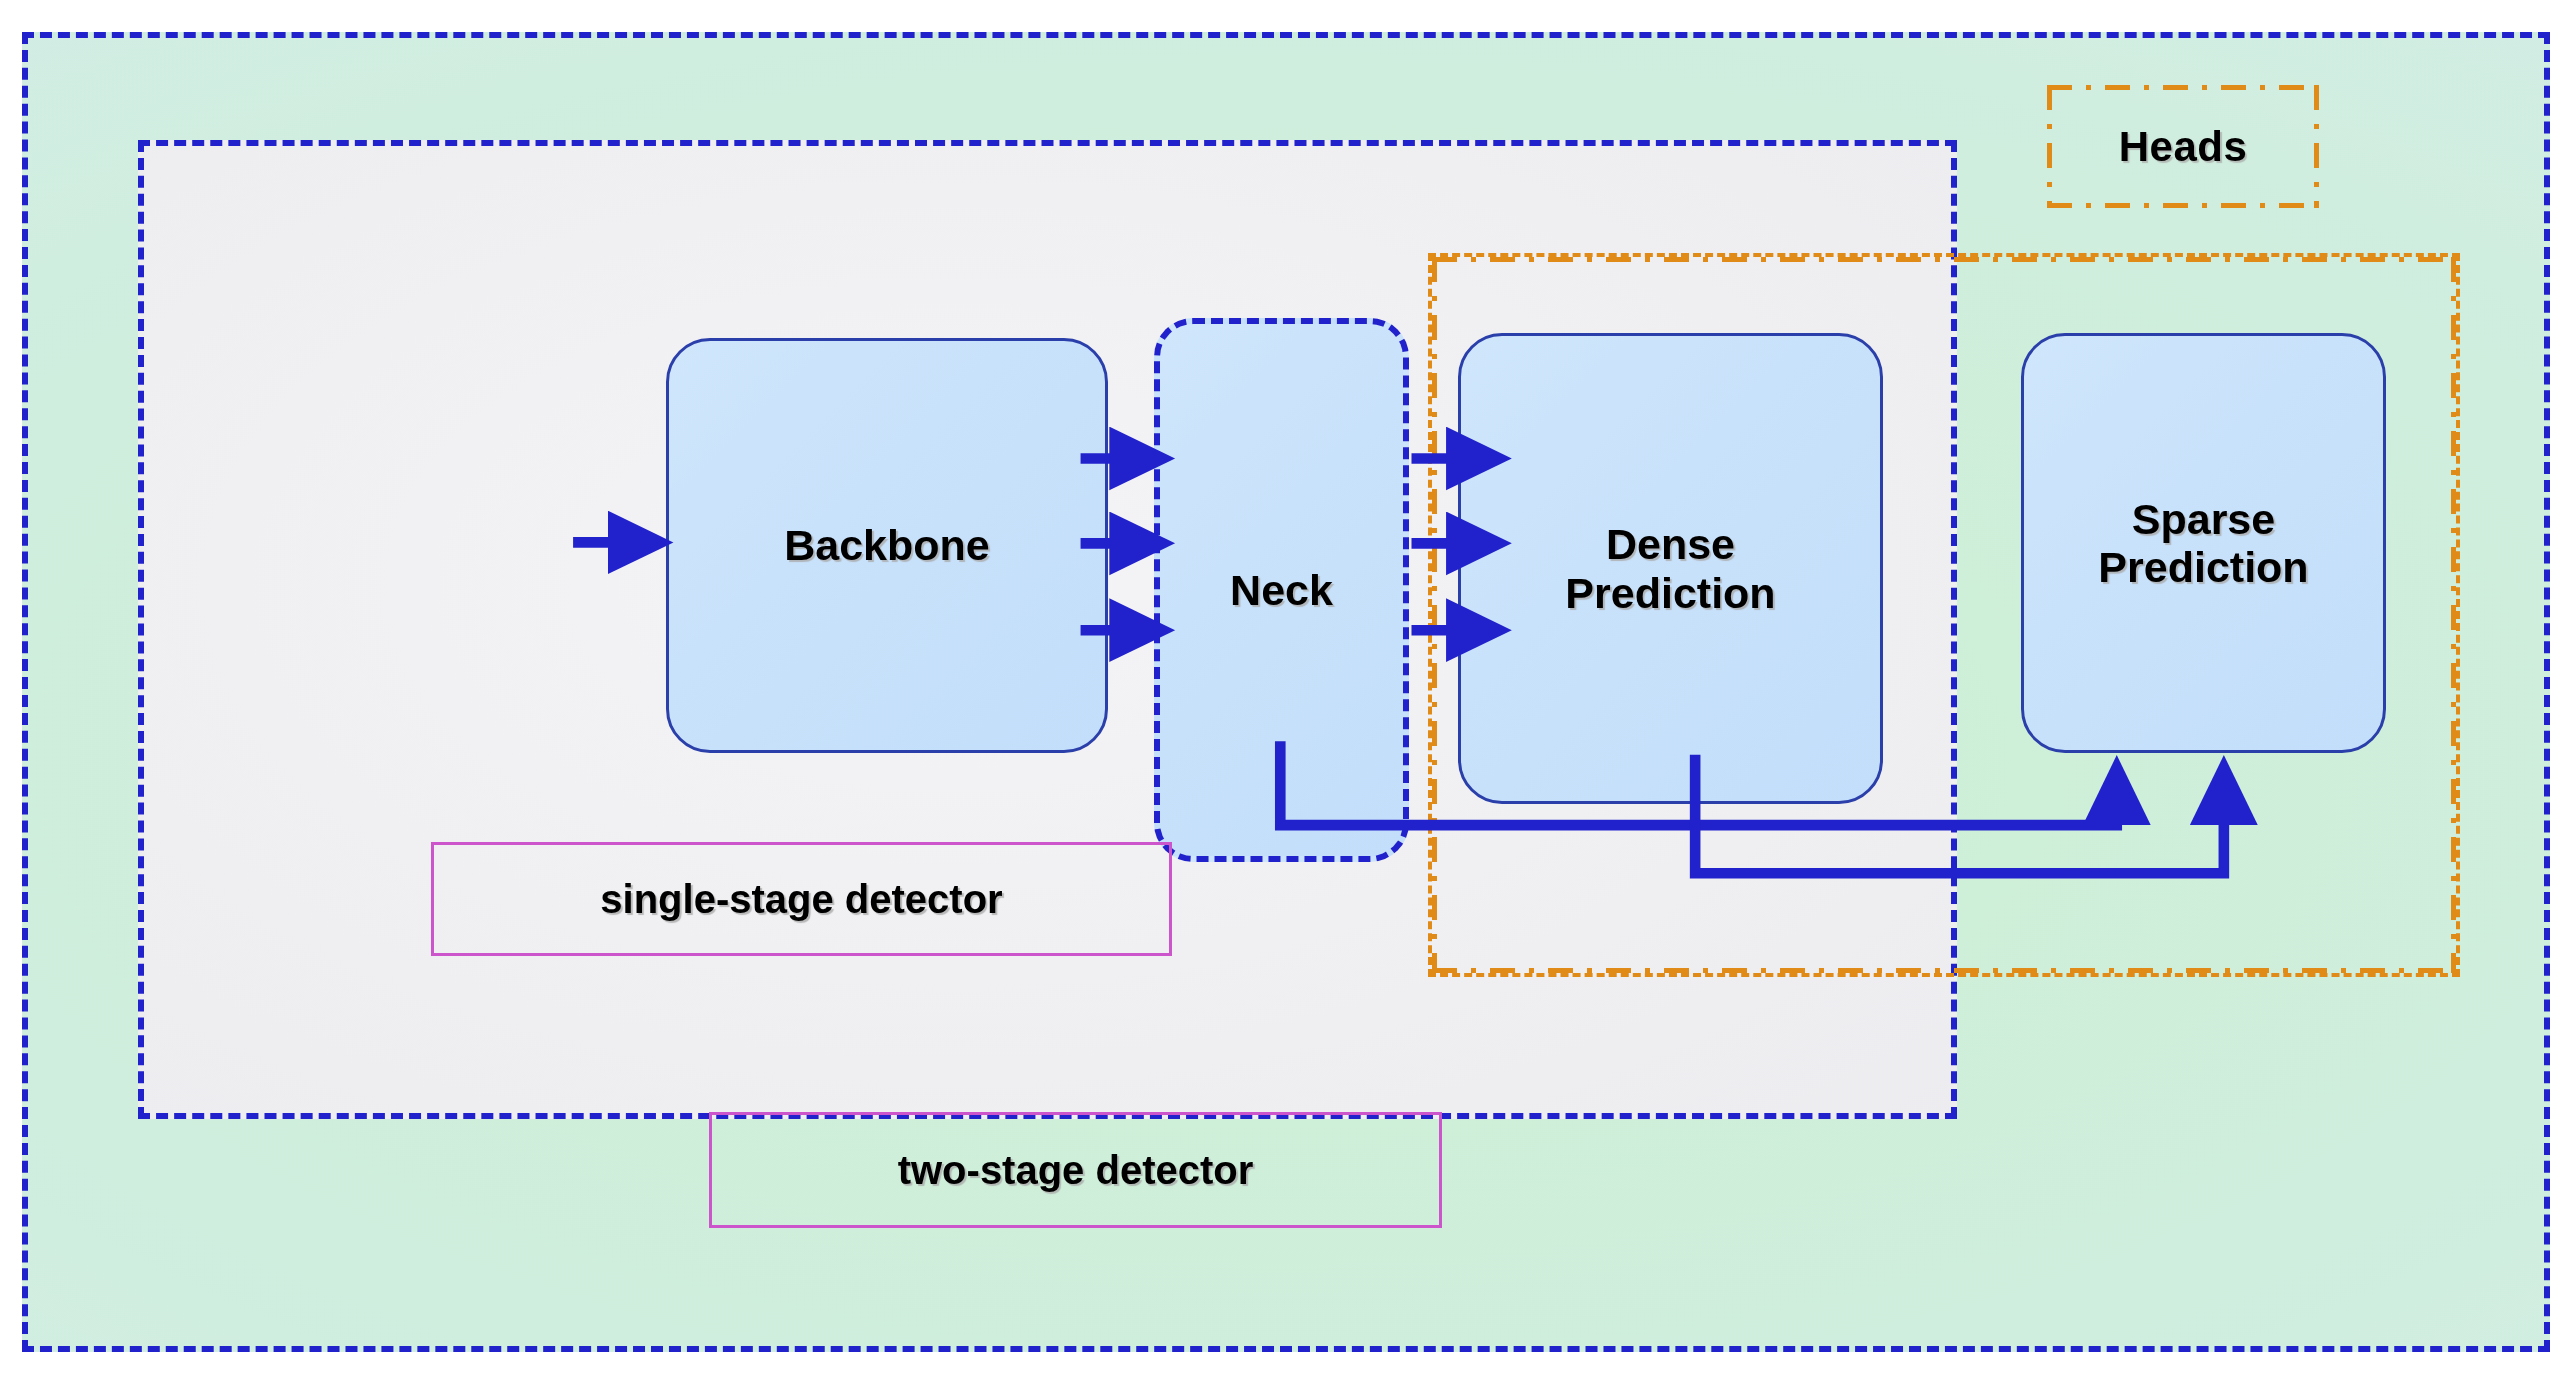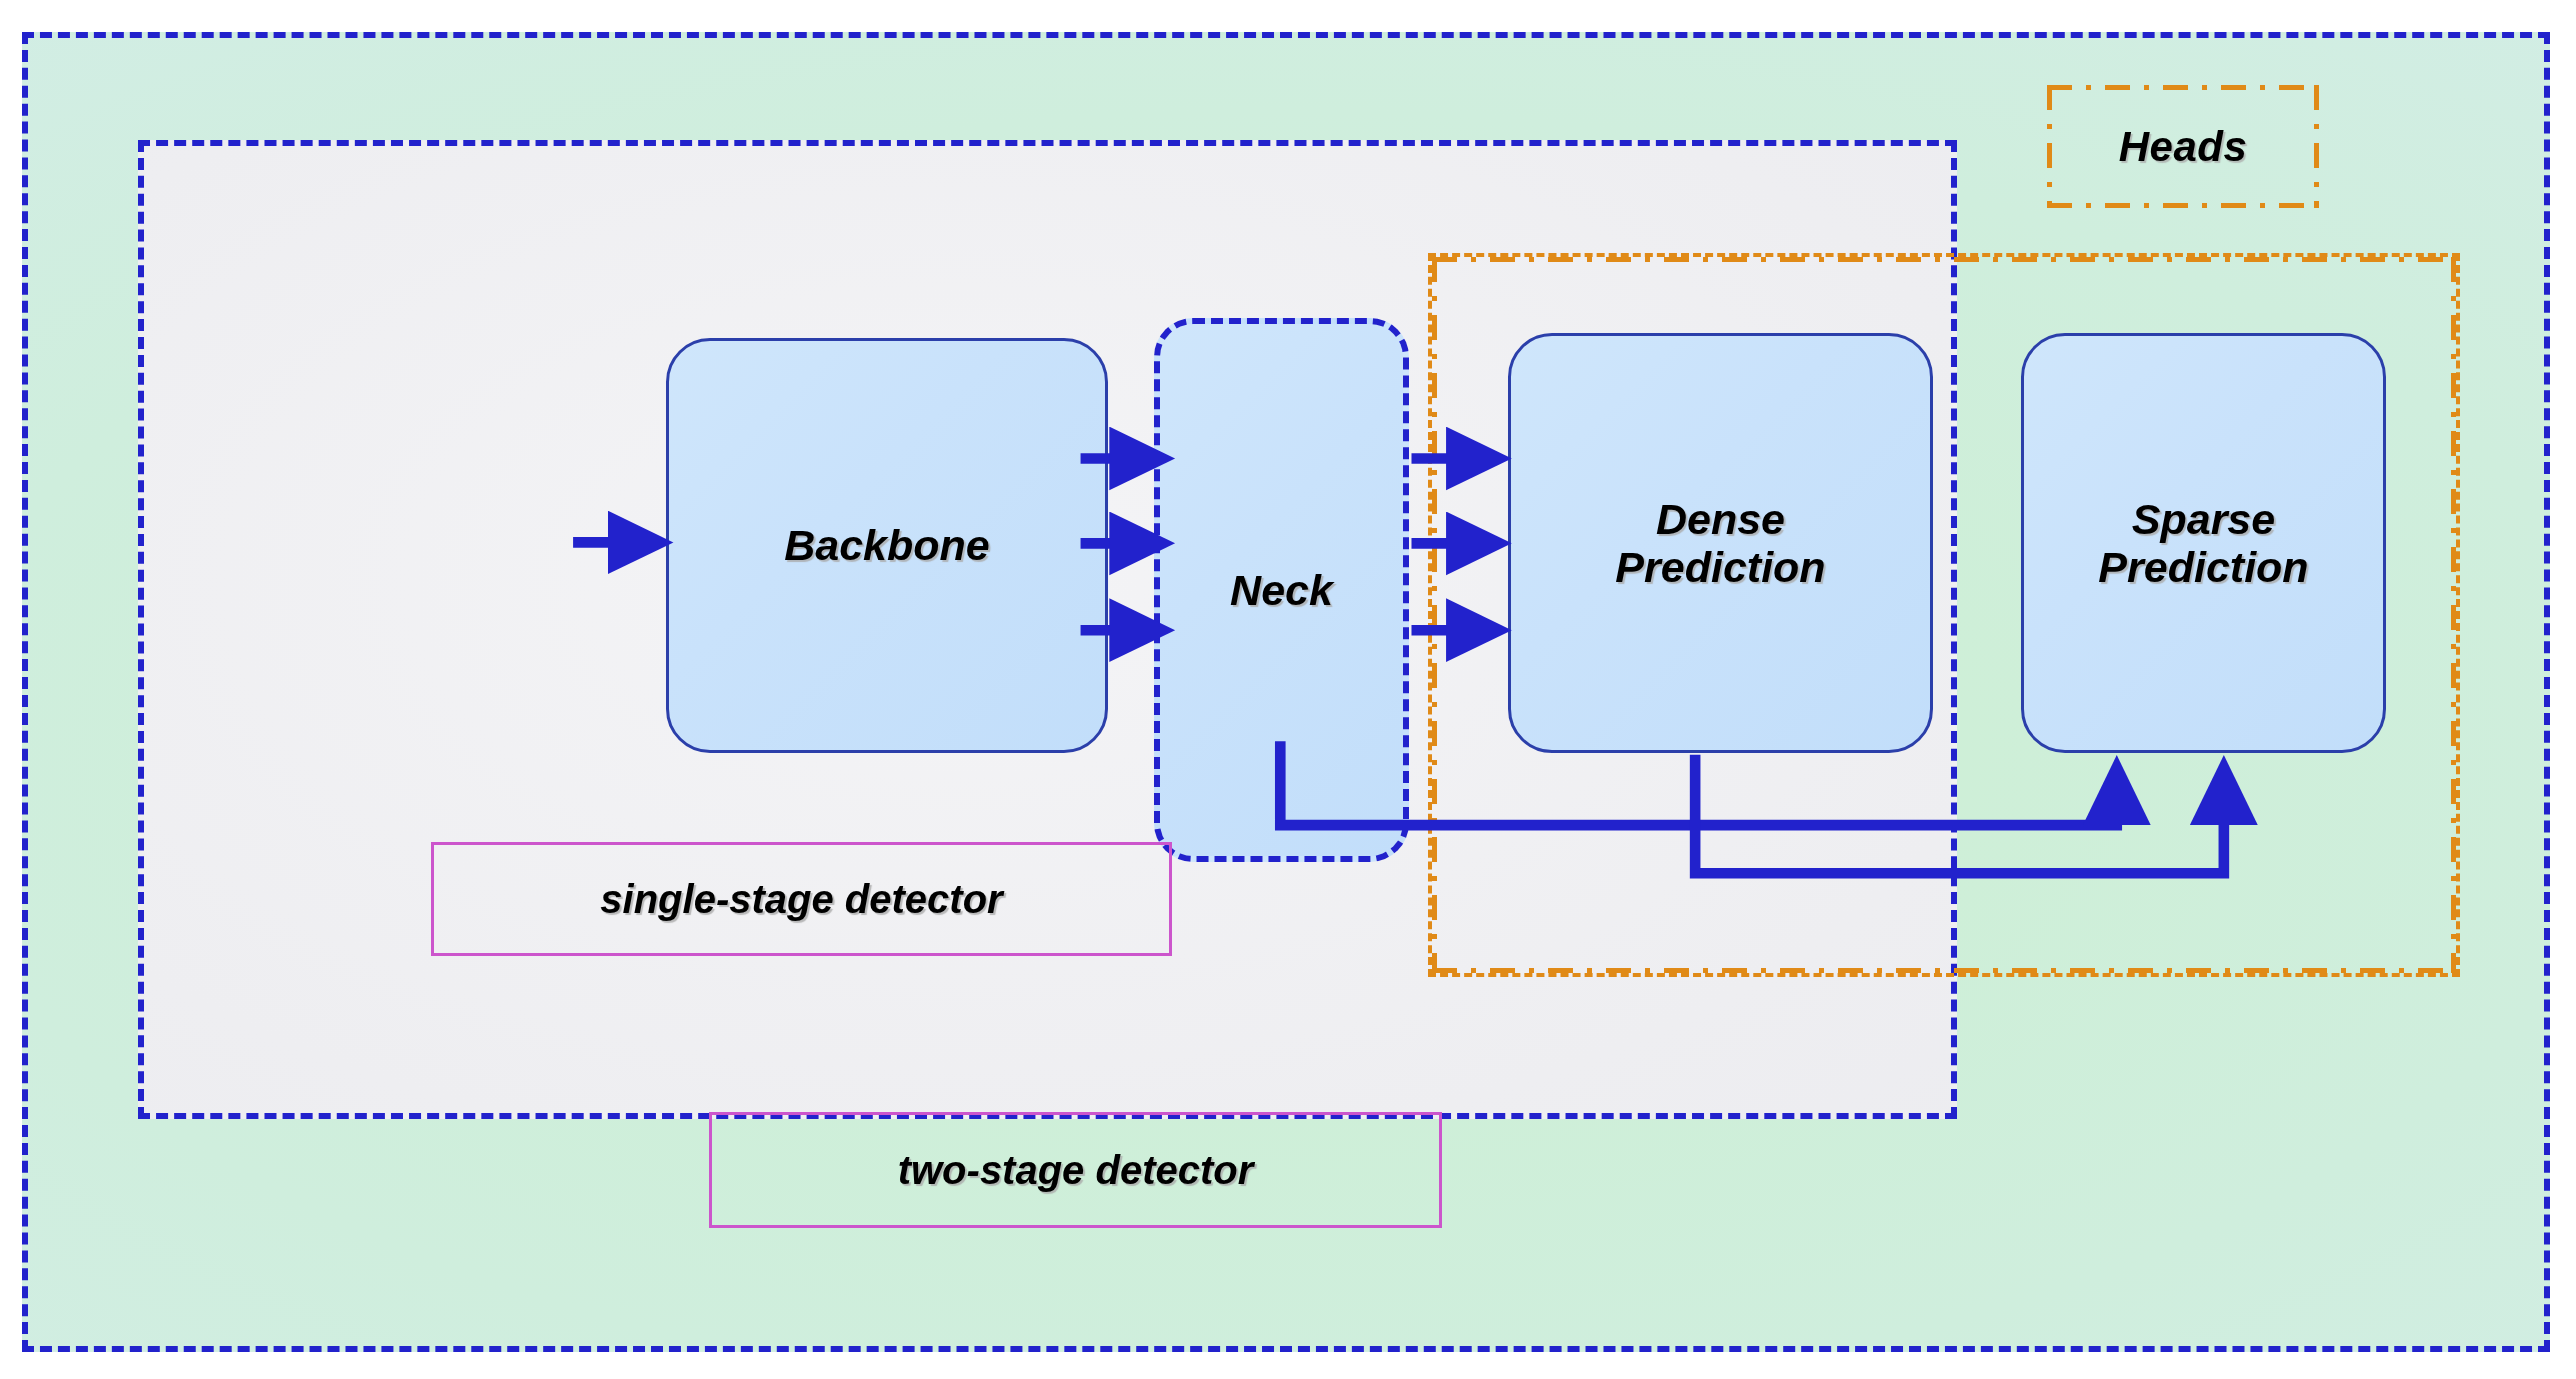--- a/index.html
+++ b/index.html
@@ -2,21 +2,20 @@
 <html><head>
 <meta charset="utf-8">
 <style>
   html,body{margin:0;padding:0;background:#ffffff;}
   #stage{
     position:relative;
     width:2576px;height:1380px;
     background:#ffffff;
     font-family:"Liberation Sans", sans-serif;
     overflow:hidden;
-    font-style:italic;
   }
 
   
   #outer-region{
     position:absolute;
     left:22px; top:32px;
     width:2528px; height:1320px;
     box-sizing:border-box;
     border:6.8px dashed #2222cc;
     background:
@@ -101,21 +100,21 @@
     transform:skewX(-16deg);
   }
   #node-input .lbl{
     position:relative;z-index:2;width:100%;
     font-size:43px;font-weight:bold;color:#000;
     text-shadow:1.9px 1.9px 1px rgba(170,170,170,.8);
   }
 
   #node-backbone{left:666px;top:338px;width:442px;height:415px;font-size:43px;}
   #node-neck{left:1154px;top:318px;width:255px;height:544px;font-size:43px;}
-  #node-dense{left:1508px;top:333px;width:425px;height:420px;font-size:43px;}
+  #node-dense{left:1458px;top:333px;width:425px;height:471px;font-size:43px;}
   #node-sparse{left:2021px;top:333px;width:365px;height:420px;font-size:43px;}
 
   
   .chip{
     position:absolute;box-sizing:border-box;
     border:3.9px solid #cc55cc;
     display:flex;align-items:center;justify-content:center;
     font-size:40px;font-weight:bold;color:#000;
     text-shadow:1.9px 1.9px 1px rgba(170,170,170,.8);
     background:transparent;

